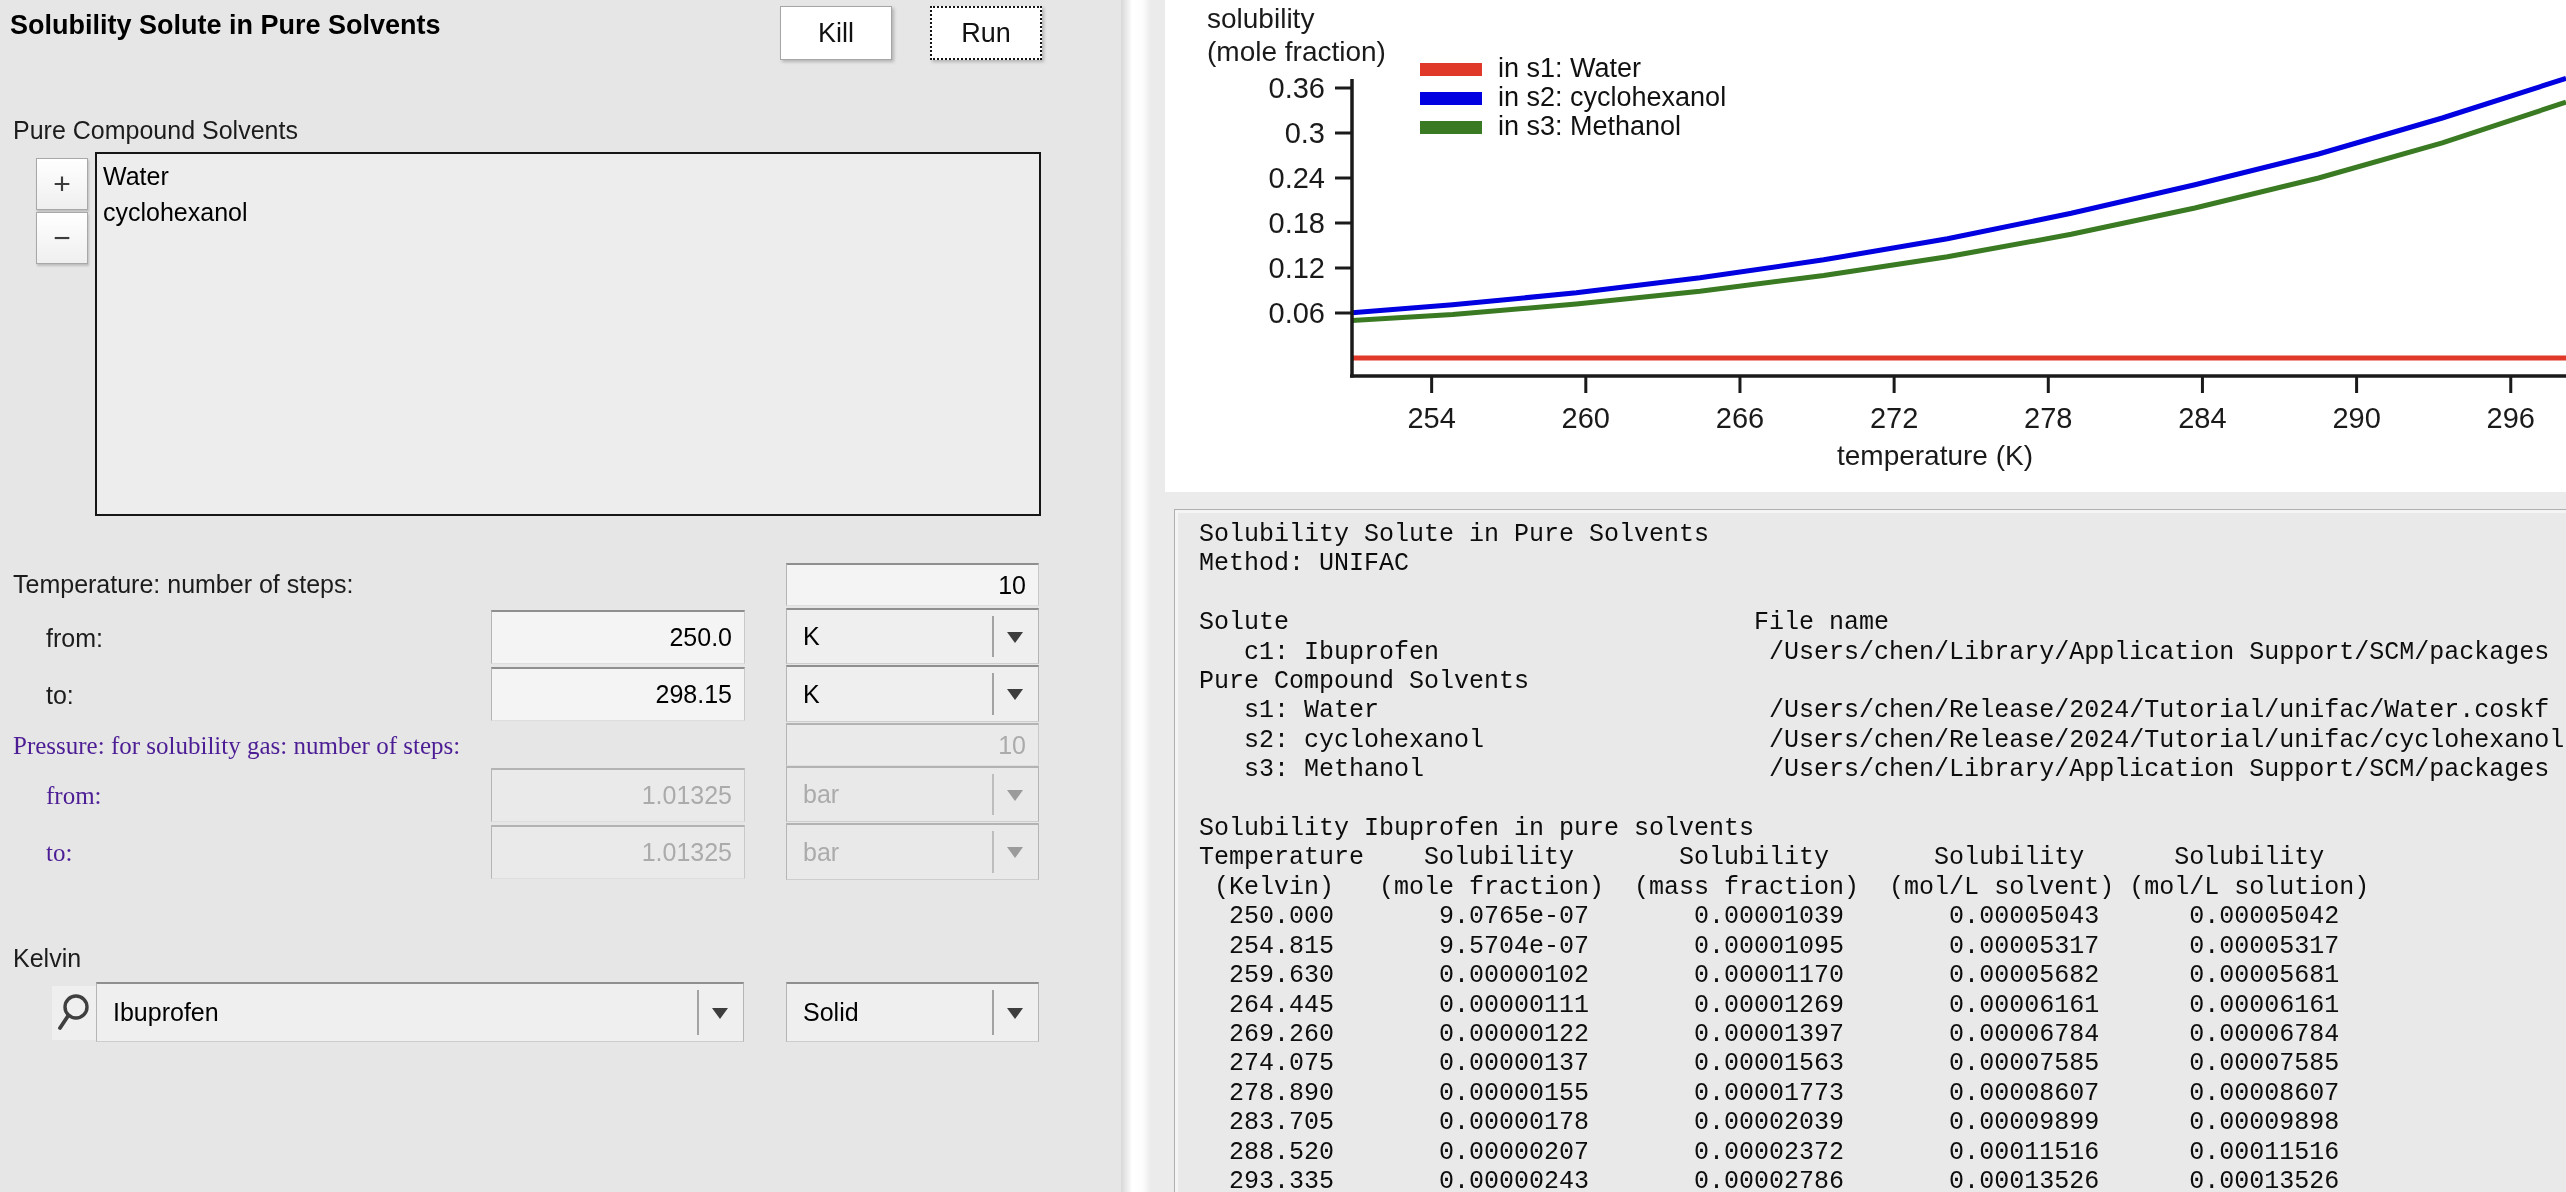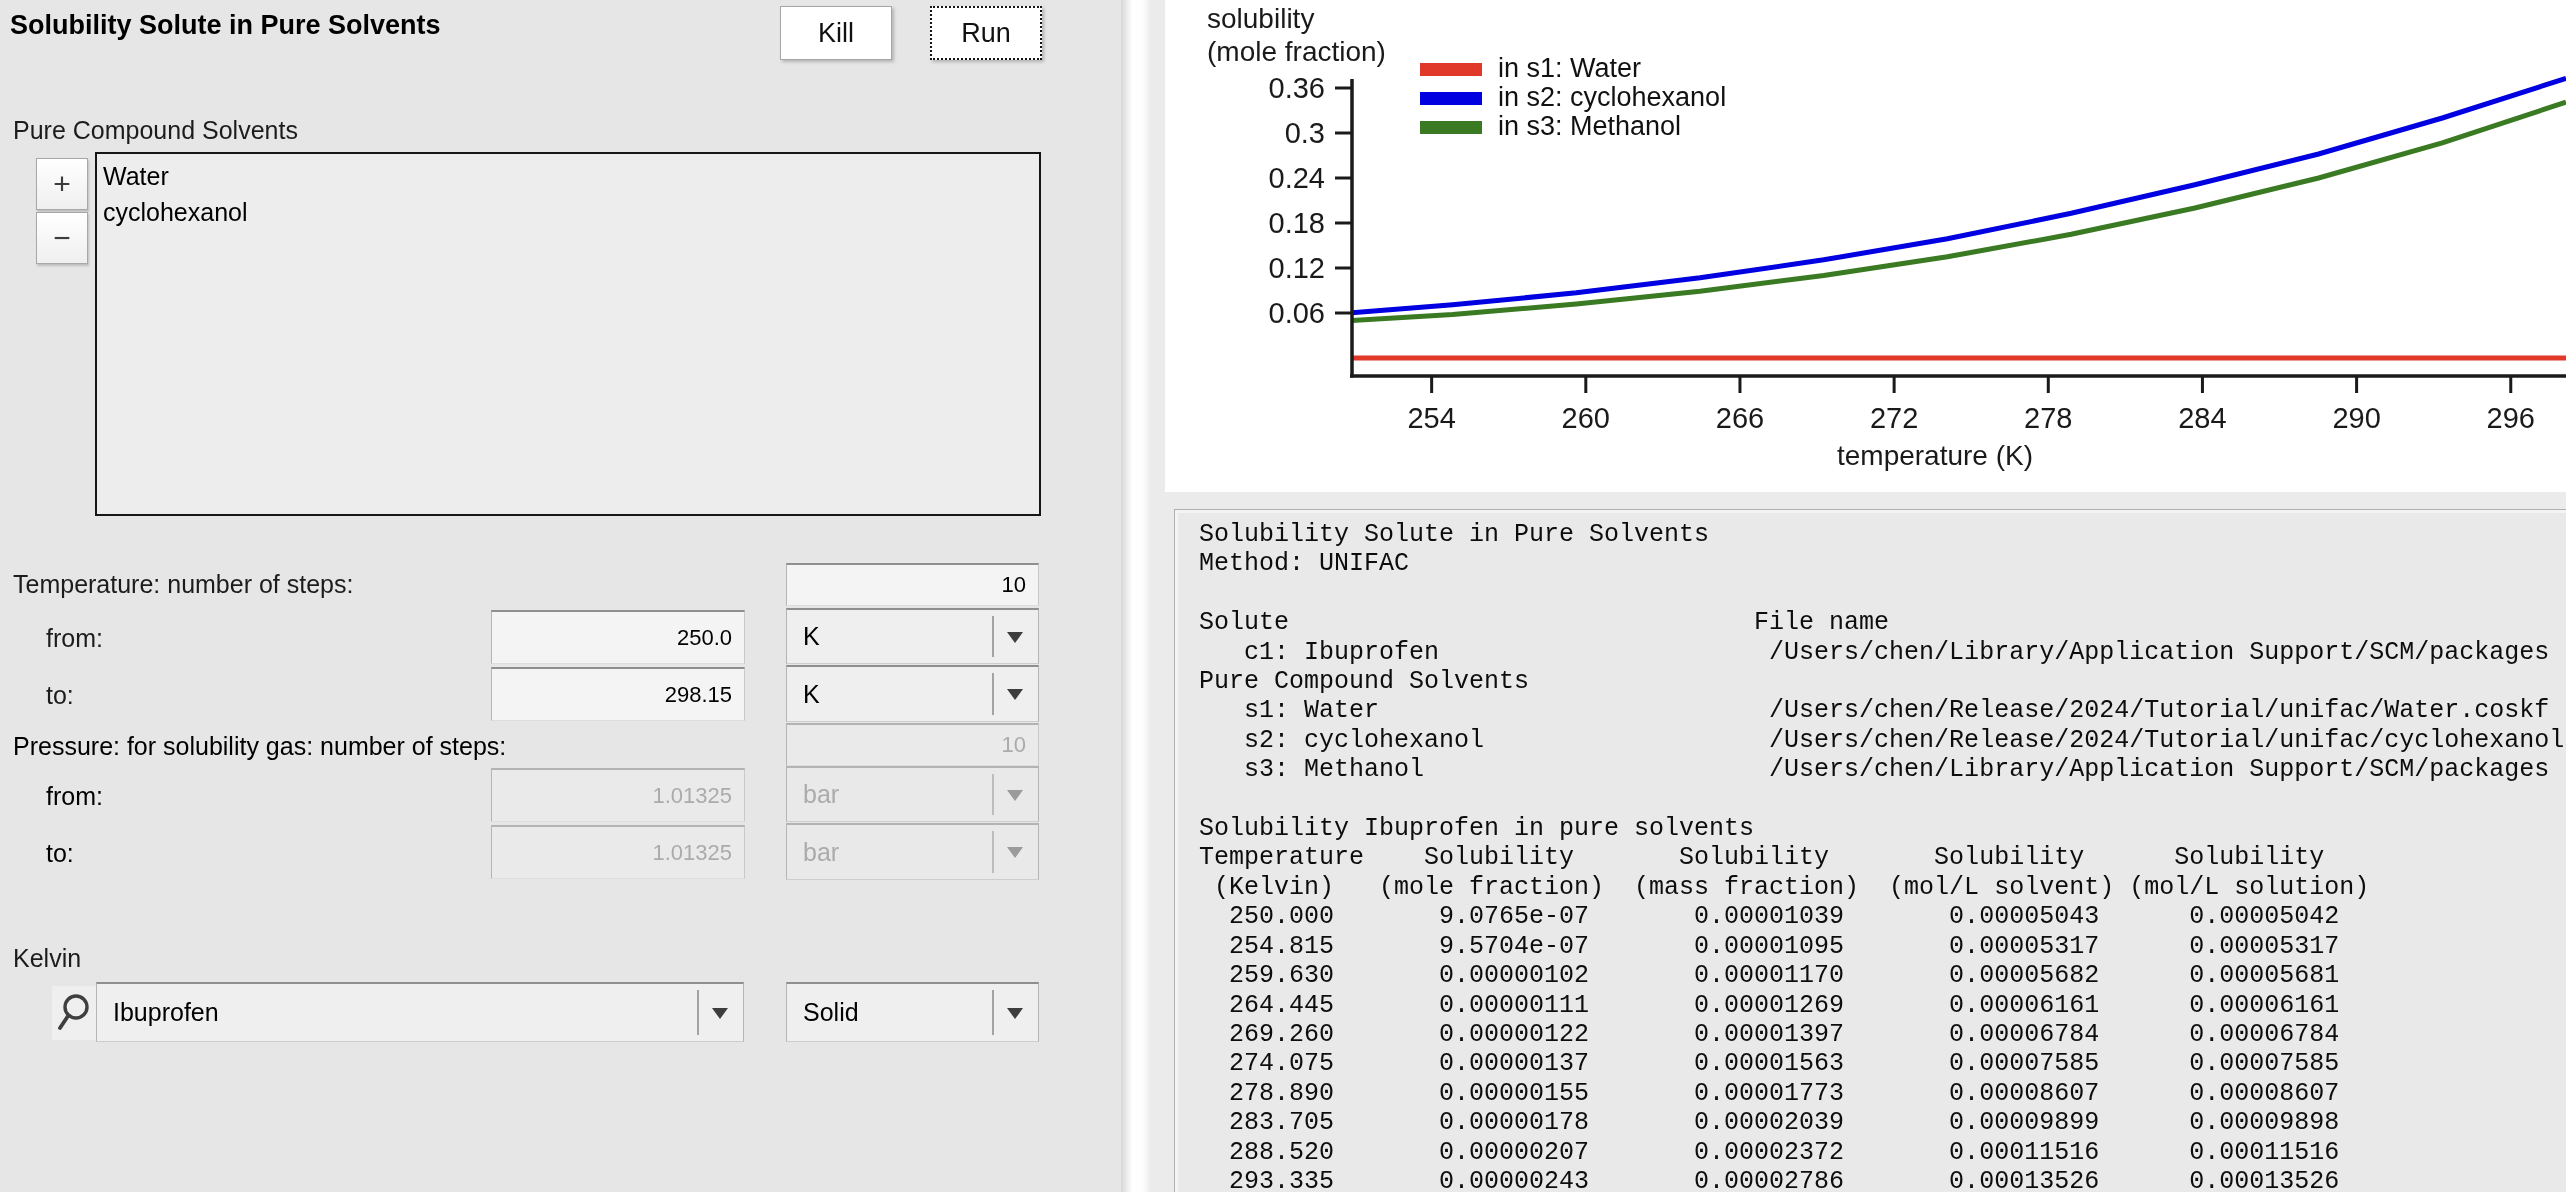--- a/index.html
+++ b/index.html
@@ -18,30 +18,30 @@
        border:1px solid #a8a8a8;box-shadow:1px 2px 2px #bdbdbd;font-size:30px;color:#3c3c3c;
        display:flex;align-items:center;justify-content:center;box-sizing:border-box;}
   .listbox{position:absolute;left:95px;top:152px;width:946px;height:364px;background:#ededed;
        border:2px solid #161616;box-sizing:border-box;padding:4px 0 0 6px;}
   .list-item{font-size:25px;line-height:36px;color:#000;white-space:nowrap;}
   .field-label{position:absolute;font-size:25px;height:56px;display:flex;align-items:center;}
   .field-label.sub{left:46px;}
   .field-label.main{left:13px;}
   .txt-input{position:absolute;box-sizing:border-box;background:#f4f4f4;
        border-top:2px solid #8f8f8f;border-left:1px solid #b5b5b5;border-right:1px solid #c9c9c9;
-       border-bottom:1px solid #dedede;font-size:22px;color:#000;display:flex;align-items:center;
+       border-bottom:1px solid #dedede;font-size:25px;color:#000;display:flex;align-items:center;
        justify-content:flex-end;padding-right:12px;}
   .combo{position:absolute;box-sizing:border-box;background:#efefef;
        border-top:2px solid #8f8f8f;border-left:1px solid #b5b5b5;border-right:1px solid #b5b5b5;
        border-bottom:1px solid #cdcdcd;font-size:25px;color:#000;display:flex;align-items:center;
        padding-left:16px;}
   .combo .sep{position:absolute;right:44px;top:6px;bottom:6px;width:2px;background:#a3a3a3;}
   .combo .arr{position:absolute;right:15px;top:50%;margin-top:-5px;width:0;height:0;
        border-left:8px solid transparent;border-right:8px solid transparent;border-top:11px solid #3d3d3d;}
-  .disabled .field-label,.field-label.dis{color:#000000;}
+  .disabled .field-label,.field-label.dis{color:#4c1d95;font-family:Liberation Serif, serif;}
   .txt-input.dis{color:#ababab;background:#eaeaea;border-top-color:#b3b3b3;}
   .combo.dis{color:#ababab;background:#e9e9e9;border-top-color:#b3b3b3;}
   .combo.dis .arr{border-top-color:#9b9b9b;}
   .combo.dis .sep{background:#bdbdbd;}
   .search-btn{position:absolute;left:52px;top:986px;width:44px;height:54px;display:flex;
        align-items:center;justify-content:center;background:#efefef;}
   
   .vstrip{position:absolute;left:1121px;top:0;width:30px;height:1192px;
        background:linear-gradient(90deg,#d7d7d7 0%,#ffffff 38%,#fdfdfd 72%,#ebebeb 100%);}
   

